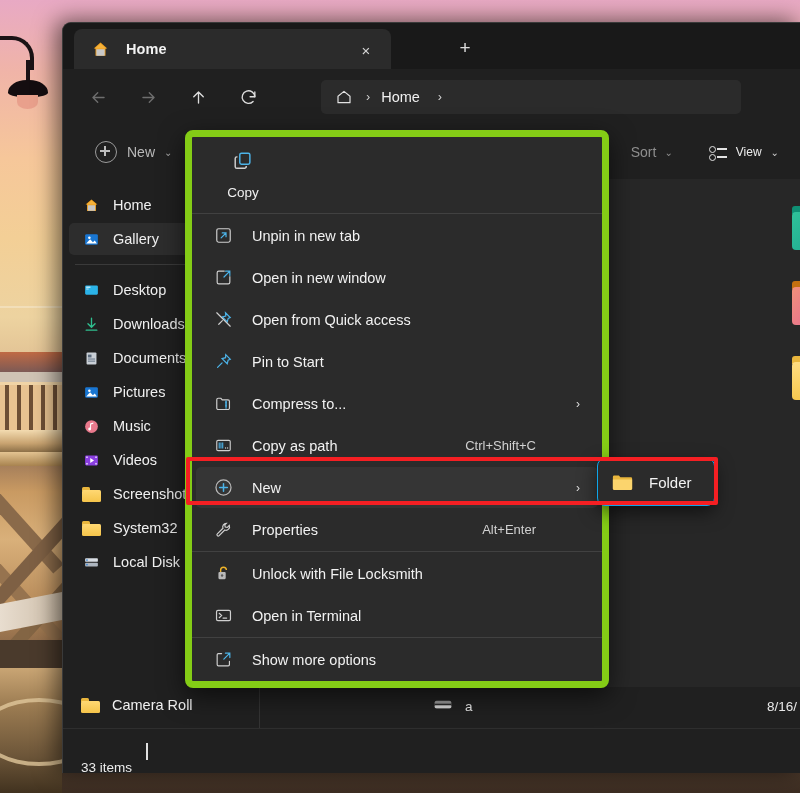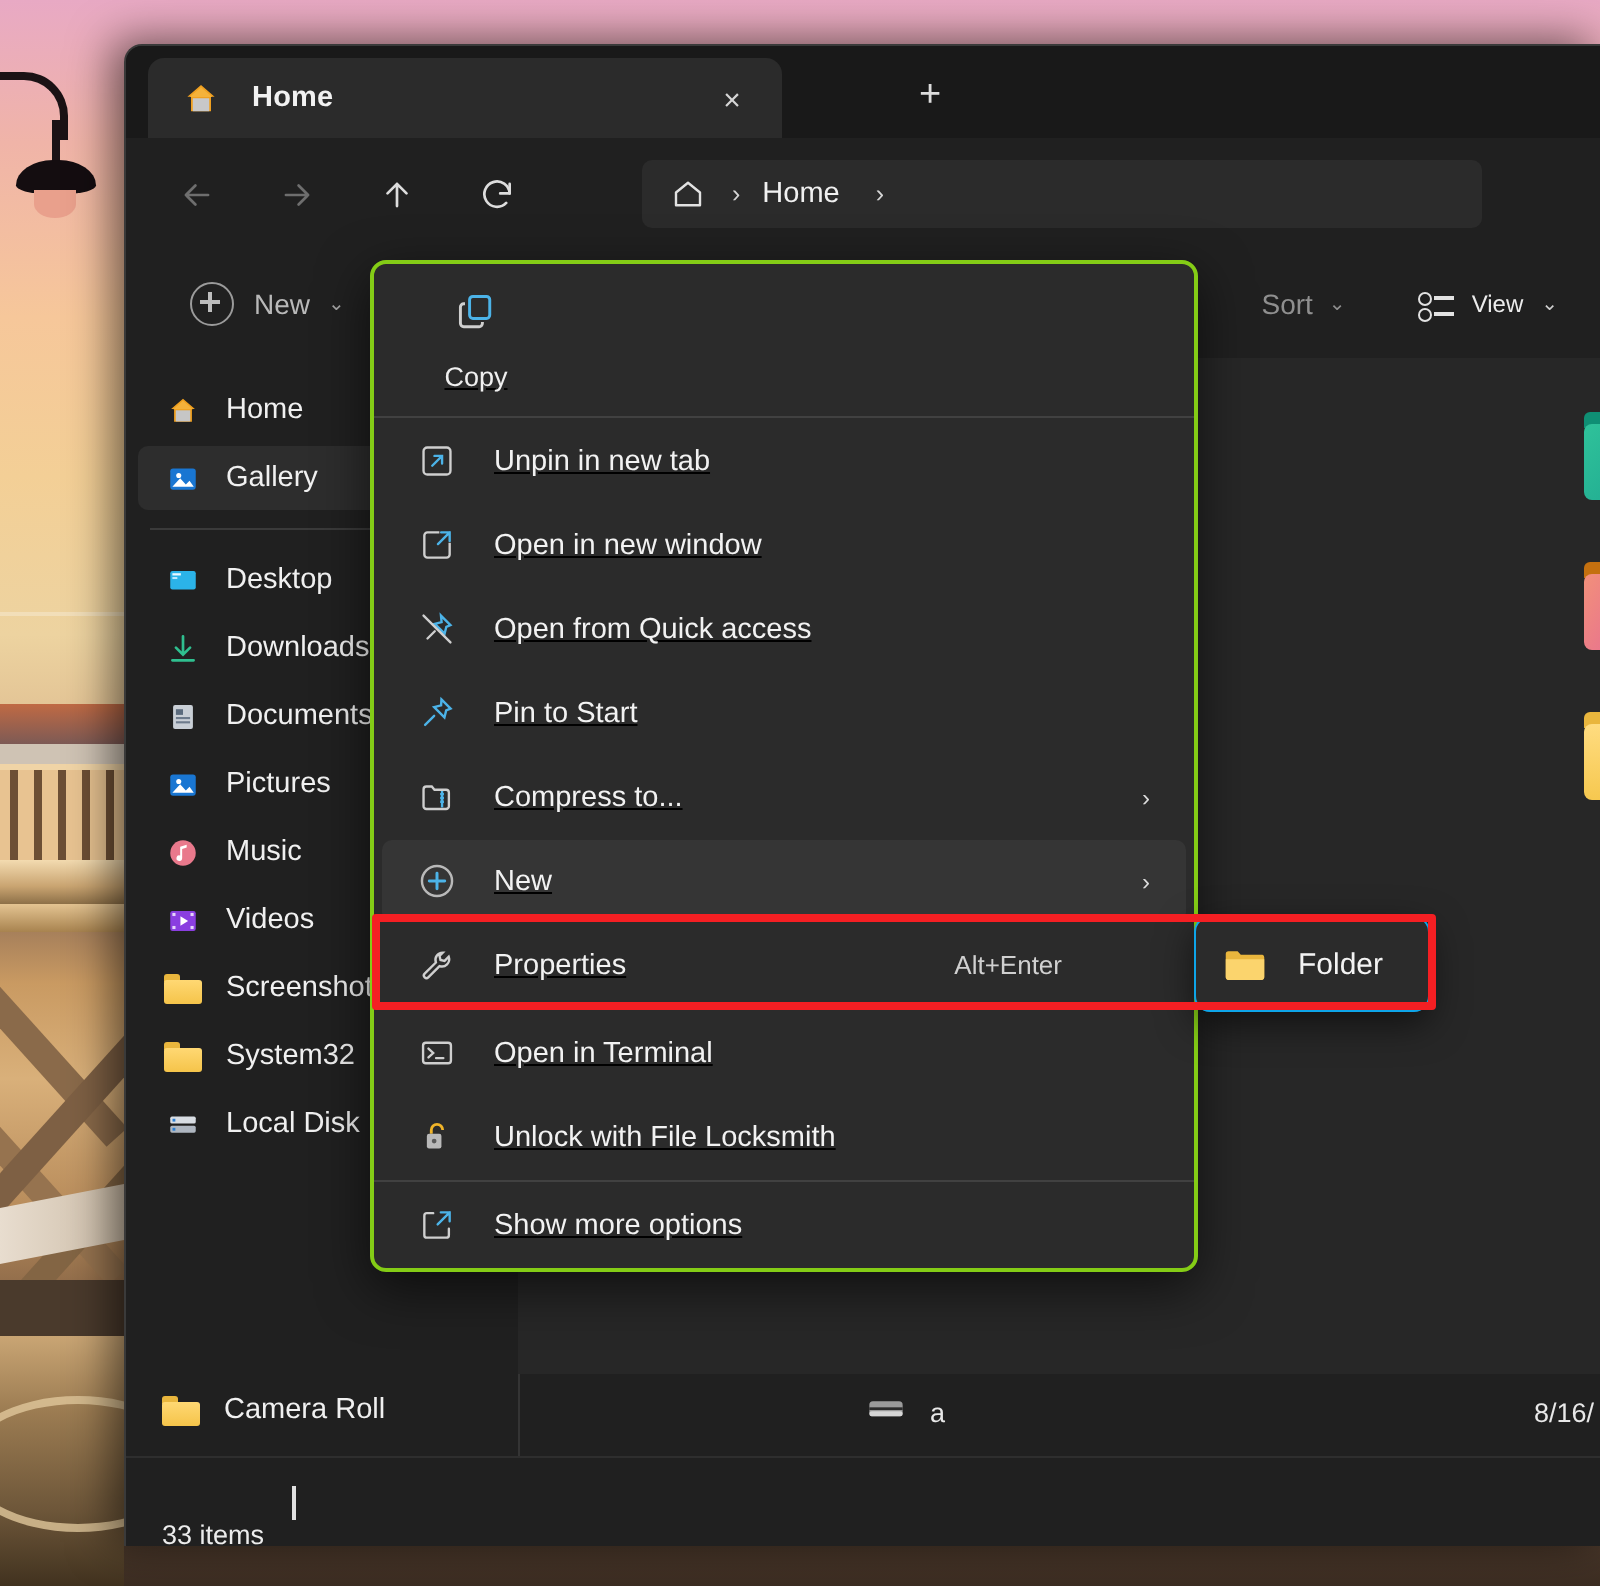--- a/index.html
+++ b/index.html
@@ -399,26 +399,25 @@
   .lastrow .date {
     position:absolute; right:4px; top:12px; color:#e8e8e8; font-size:13.5px;
   }
 
   
   #ctxmenu {
     position: absolute;
     left: 185px; top: 130px;
     width: 410px;
     background: #2b2b2b;
-    border: 2px solid #84cc16;
+    border: 7px solid #84cc16;
     border-radius: 8px;
     box-shadow: 0 8px 26px rgba(0,0,0,.6);
     overflow: hidden;
     z-index: 40;
-    text-decoration: underline;
   }
   #ctxmenu .topbar {
     height: 76px;
     display: flex; align-items: center;
     padding-left: 22px;
   }
   .tb-item {
     width: 58px; height: 60px;
     display:flex; flex-direction:column; align-items:center; justify-content:center;
     border-radius:6px;
@@ -805,20 +804,32 @@
       <svg width="19" height="19" viewBox="0 0 24 24" fill="none" stroke="#cfcfcf" stroke-width="1.5">
         <path d="M3.5 7.2a1.8 1.8 0 0 1 1.8-1.8h3.4l1.7 2h7.3a1.8 1.8 0 0 1 1.8 1.8v8.6a1.8 1.8 0 0 1-1.8 1.8H5.3a1.8 1.8 0 0 1-1.8-1.8z"></path>
         <path d="M15.2 8.2v10.4" stroke="#4cb3e8"></path>
         <path d="M14 10.2h2.4M14 12.6h2.4M14 15h2.4" stroke="#4cb3e8"></path>
       </svg>
     </span>
     <span class="lbl">Compress to...</span>
     <span class="submarker">›</span>
   </div>
 
+  <div class="ctx-row">
+    <span class="ico">
+      <svg width="19" height="19" viewBox="0 0 24 24" fill="none" stroke="#cfcfcf" stroke-width="1.4">
+        <rect x="3.5" y="5.5" width="17" height="13" rx="1.6"></rect>
+        <path d="M6.6 8.2v7.6M8.8 8.2v7.6M11 8.2v7.6" stroke="#4cb3e8"></path>
+        <circle cx="14.6" cy="15.2" r=".85" fill="#cfcfcf" stroke="none"></circle>
+        <circle cx="17.2" cy="15.2" r=".85" fill="#cfcfcf" stroke="none"></circle>
+      </svg>
+    </span>
+    <span class="lbl">Copy as path</span>
+    <span class="accel">Ctrl+Shift+C</span>
+  </div>
 
   <div class="ctx-row highlighted">
     <span class="ico">
       <svg width="21" height="21" viewBox="0 0 24 24" fill="none">
         <circle cx="12" cy="12" r="8.6" stroke="#b9b9b9" stroke-width="1.4"></circle>
         <path d="M12 7.6v8.8M7.6 12h8.8" stroke="#4cb3e8" stroke-width="1.7" stroke-linecap="round"></path>
       </svg>
     </span>
     <span class="lbl">New</span>
     <span class="submarker">›</span>
@@ -828,40 +839,40 @@
     <span class="ico">
       <svg width="19" height="19" viewBox="0 0 24 24" fill="none" stroke="#cfcfcf" stroke-width="1.5" stroke-linecap="round">
         <path d="M15.6 4.2a4.6 4.6 0 0 0-4.3 6.2L4.2 17.5a1.6 1.6 0 0 0 2.3 2.3l7.1-7.1a4.6 4.6 0 0 0 5.8-5.9l-2.6 2.6-2.6-.6-.6-2.6z"></path>
       </svg>
     </span>
     <span class="lbl">Properties</span>
     <span class="accel">Alt+Enter</span>
   </div>
 
   <div class="ctx-sep"></div>
-
-  <div class="ctx-row">
-    <span class="ico">
-      <svg width="19" height="19" viewBox="0 0 24 24">
-        <rect x="3.2" y="5.5" width="17.6" height="13" rx="1.8" fill="none" stroke="#cfcfcf" stroke-width="1.5"></rect>
-        <path d="M6.6 9.2 9.6 12l-3 2.8M11.4 15.2h4.6" fill="none" stroke="#cfcfcf" stroke-width="1.5" stroke-linecap="round"></path>
-      </svg>
-    </span>
-    <span class="lbl">Open in Terminal</span>
-  </div>
 
   <div class="ctx-row">
     <span class="ico">
       <svg width="19" height="19" viewBox="0 0 24 24">
         <path d="M8.4 10V7.6a3.6 3.6 0 0 1 7.2 0" fill="none" stroke="#f0b429" stroke-width="1.8"></path>
         <rect x="5.6" y="10" width="9.2" height="9.2" rx="1.4" fill="#b9b9b9"></rect>
         <circle cx="10.2" cy="14.6" r="1.5" fill="#5a5a5a"></circle>
       </svg>
     </span>
     <span class="lbl">Unlock with File Locksmith</span>
+  </div>
+
+  <div class="ctx-row">
+    <span class="ico">
+      <svg width="19" height="19" viewBox="0 0 24 24">
+        <rect x="3.2" y="5.5" width="17.6" height="13" rx="1.8" fill="none" stroke="#cfcfcf" stroke-width="1.5"></rect>
+        <path d="M6.6 9.2 9.6 12l-3 2.8M11.4 15.2h4.6" fill="none" stroke="#cfcfcf" stroke-width="1.5" stroke-linecap="round"></path>
+      </svg>
+    </span>
+    <span class="lbl">Open in Terminal</span>
   </div>
 
   <div class="ctx-sep"></div>
 
   <div class="ctx-row">
     <span class="ico">
       <svg width="19" height="19" viewBox="0 0 24 24" fill="none" stroke="#cfcfcf" stroke-width="1.5" stroke-linecap="round">
         <path d="M9.6 4.5H5.6A1.6 1.6 0 0 0 4 6.1v12.3A1.6 1.6 0 0 0 5.6 20h12.3a1.6 1.6 0 0 0 1.6-1.6v-4"></path>
         <path d="M12.4 11.6 20 4M14.4 4H20v5.6" stroke="#4cb3e8"></path>
       </svg>

